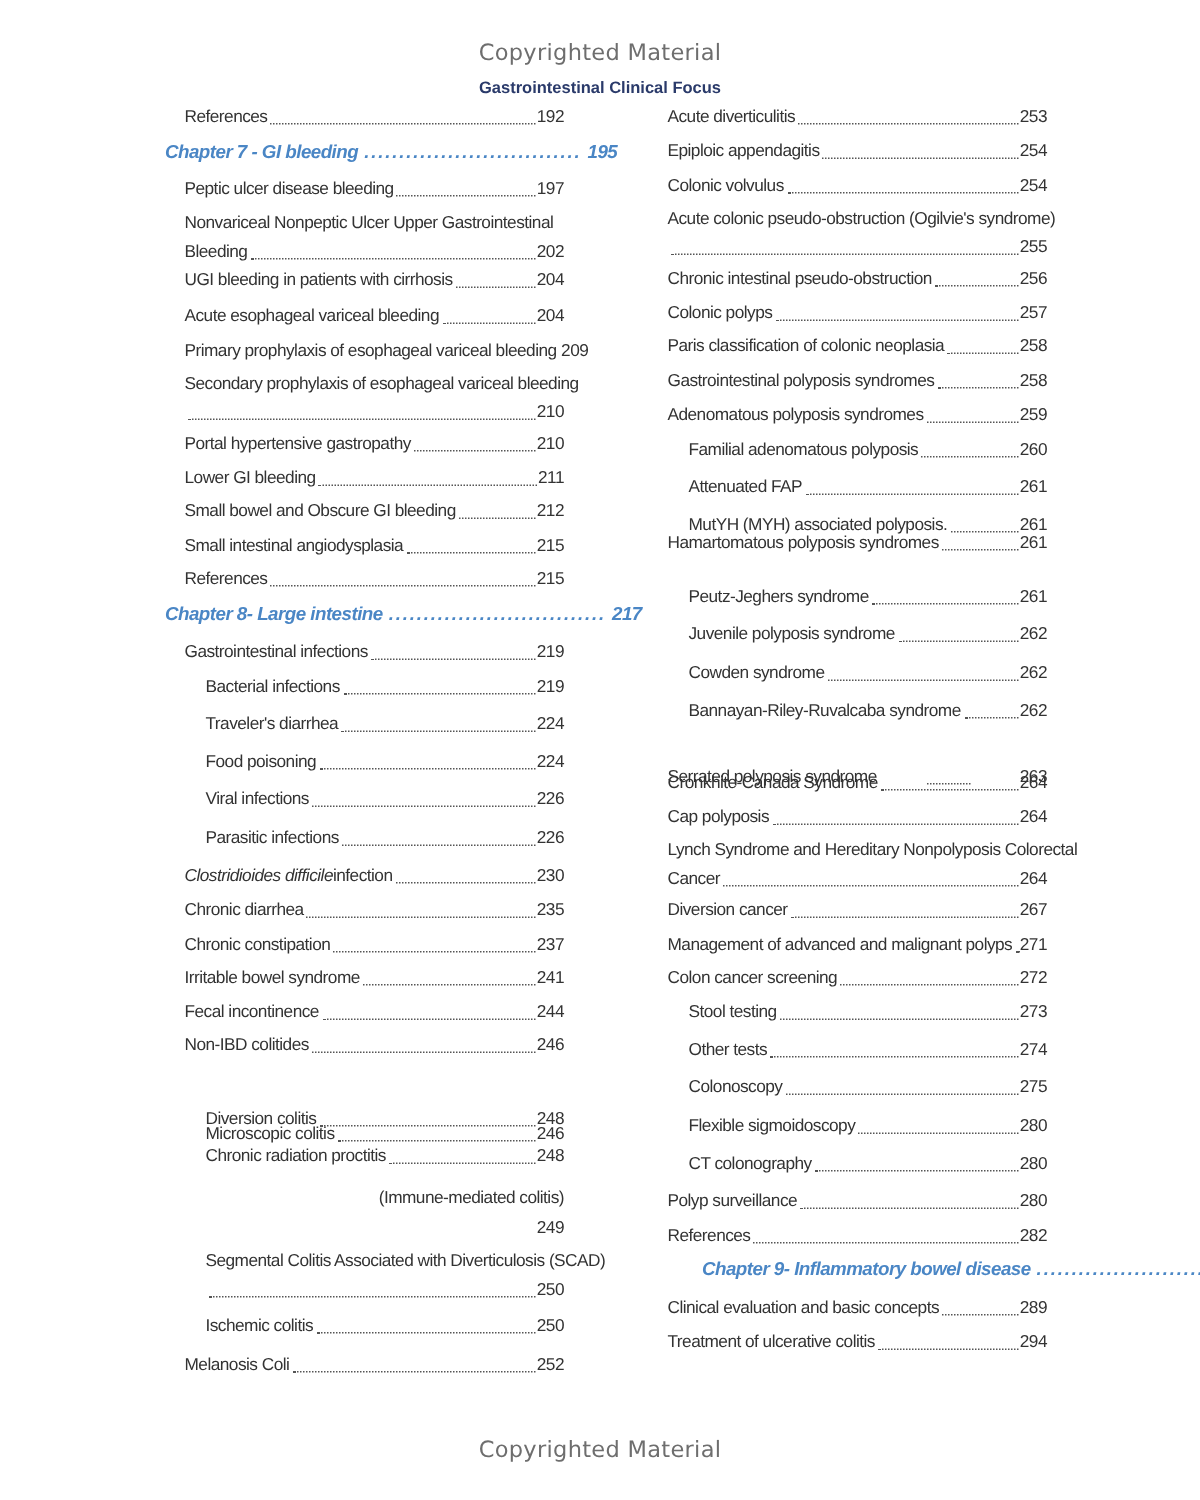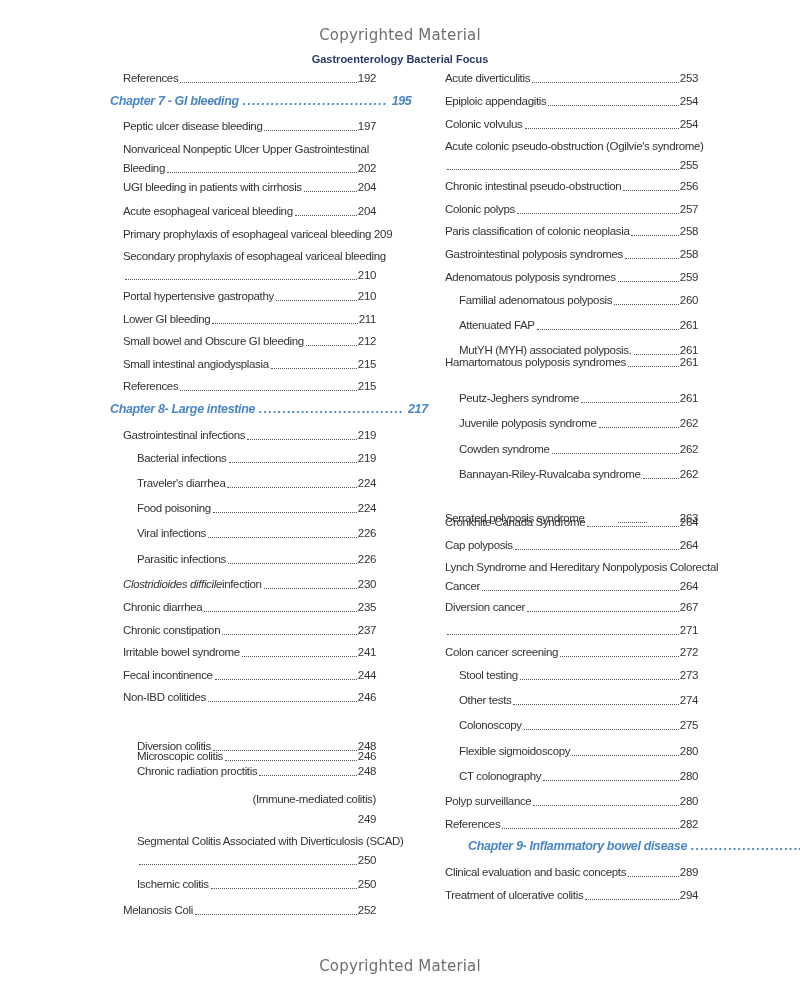--- a/index.html
+++ b/index.html
@@ -21,21 +21,21 @@
   .lvl2 { padding-left:29px; }
   .chapter { font-style:italic; font-weight:bold; color:#4a86c5; font-size:12.5px; padding-left:2px; }
   .chapter .dots { flex:0 0 auto; border-bottom:none; height:auto; margin:0 4px; letter-spacing:1.2px; overflow:visible; }
   .chapter .dots::before { content:"..............................."; }
   .ital { font-style:italic; }
 </style>
 </head>
 <body>
 
 <div class="watermark wm-top">Copyrighted Material</div>
-<div class="running-head">Gastroenterology Bacterial Focus</div>
+<div class="running-head">Gastrointestinal Clinical Focus</div>
 
 <div class="col col-left" id="col-left">
     <div class="entry lvl1" style="position: absolute; top: 0px; left: 0px; right: 0px;">
       <span class="label">References</span>
       <span class="dots"></span>
       <span class="page">192</span>
     </div>
     <div class="entry chapter" style="position: absolute; top: 23px; left: 0px; right: 0px;">
       <span class="label">Chapter 7 - GI bleeding</span>
       <span class="dots"></span>
@@ -317,20 +317,21 @@
         <span class="dots"></span>
         <span class="page">264</span>
       </div>
     </div>
     <div class="entry lvl1" style="position: absolute; top: 529px; left: 0px; right: 0px;">
       <span class="label">Diversion cancer</span>
       <span class="dots"></span>
       <span class="page">267</span>
     </div>
     <div class="entry lvl1" style="position: absolute; top: 552px; left: 0px; right: 0px;">
+      <span class="label">Management of advanced and malignant polyps</span>
       <span class="dots"></span>
       <span class="page">271</span>
     </div>
     <div class="entry lvl1" style="position: absolute; top: 574px; left: 0px; right: 0px;">
       <span class="label">Colon cancer screening</span>
       <span class="dots"></span>
       <span class="page">272</span>
     </div>
     <div class="entry lvl2" style="position: absolute; top: 597px; left: 0px; right: 0px;">
       <span class="label">Stool testing</span>

